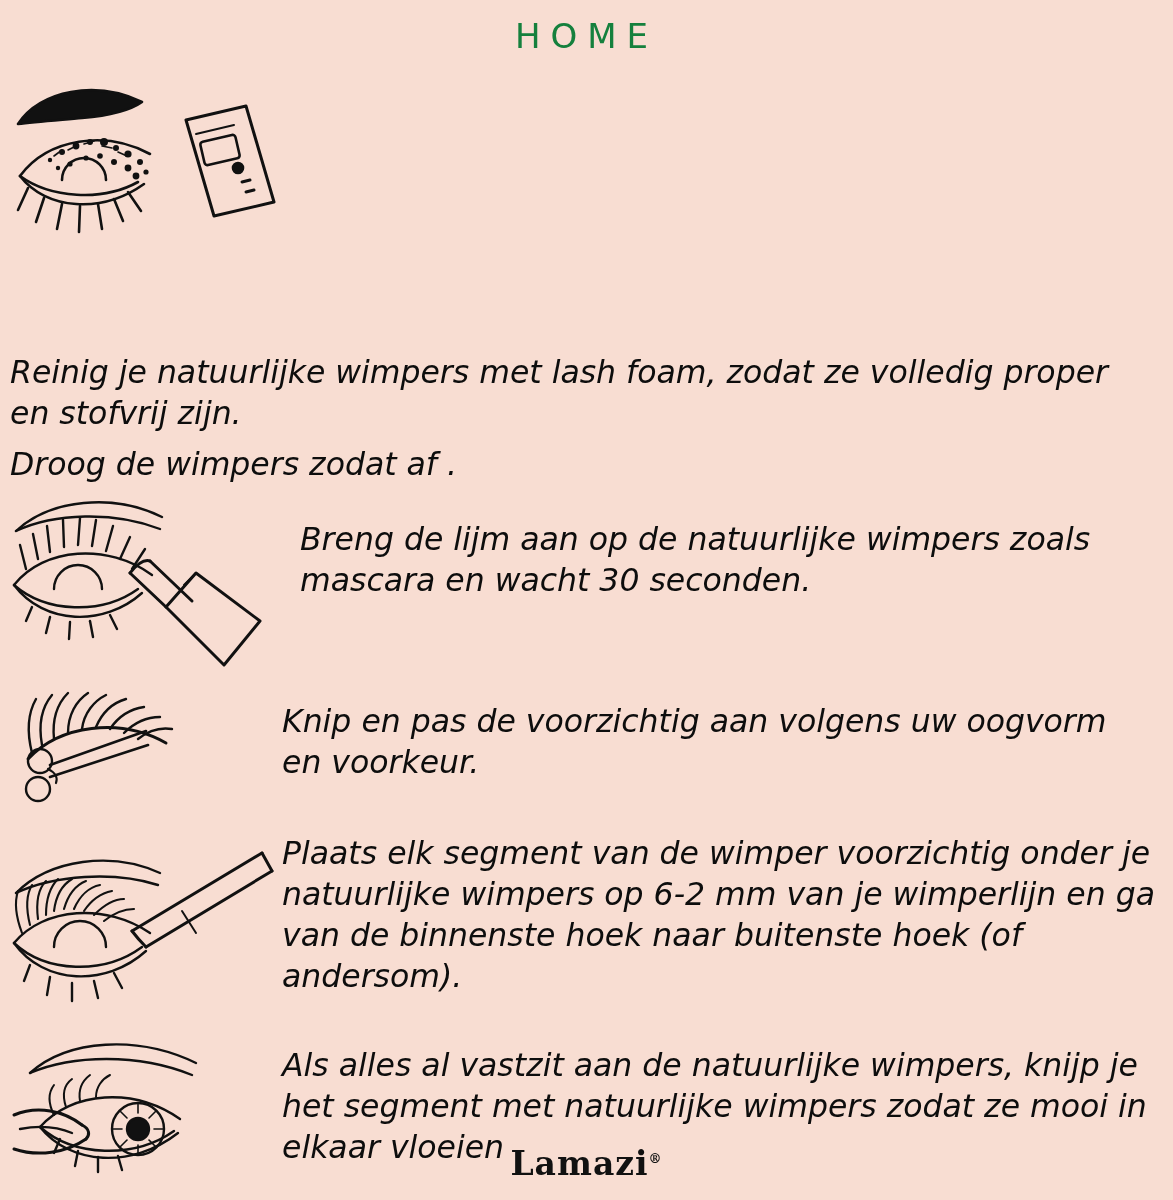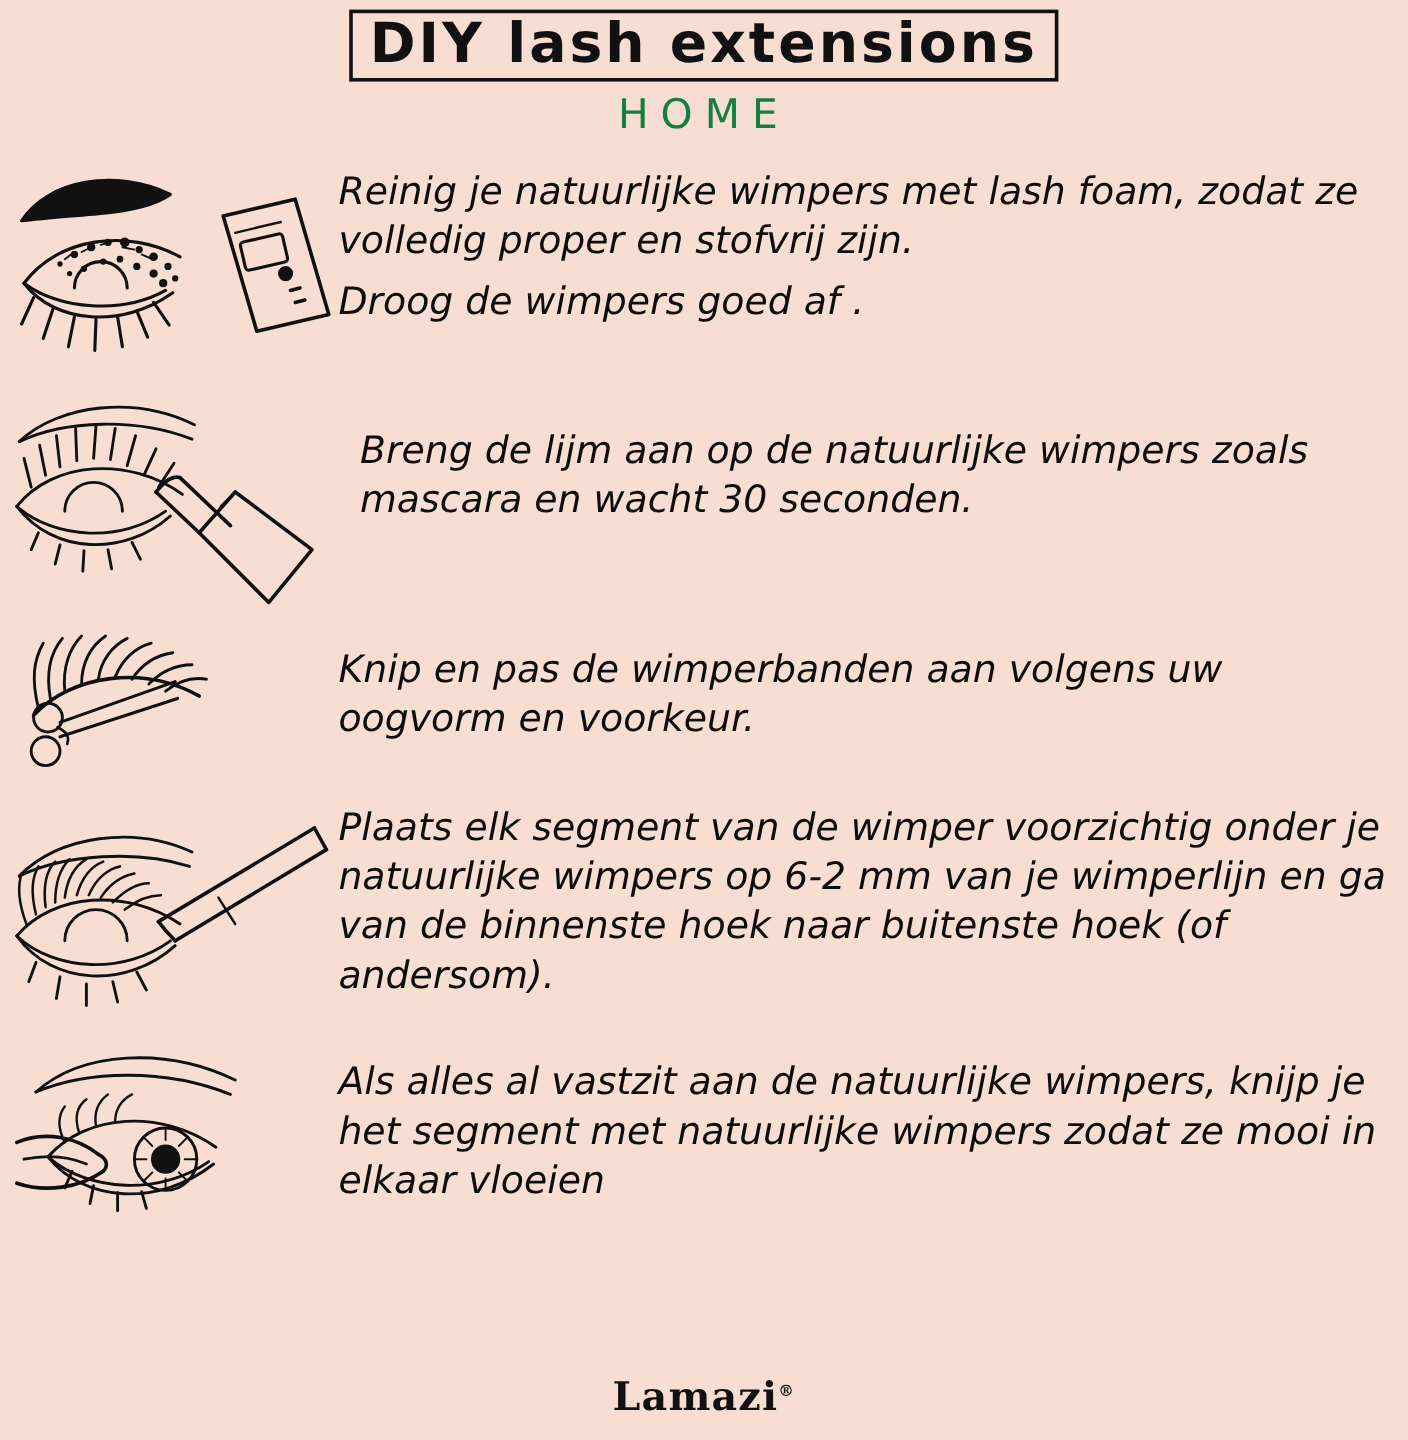--- a/index.html
+++ b/index.html
@@ -79,21 +79,21 @@
     letter-spacing: 0px;
   }
   .step-text p {
     margin: 0;
   }
   .step-text p + p {
     margin-top: 10px;
   }
 
   
-  .step-1 { margin-top: 4px; }
+  .step-1 { margin-top: 4px; flex-direction: column; }
   .step-1 .step-text { padding-top: 8px; }
   .step-2 { margin-top: 4px; justify-content: space-between; }
   .step-2 .step-text { padding-left: 18px; padding-top: 30px; }
   .step-3 { margin-top: -6px; }
   .step-3 .step-illustration { height: 150px; }
   .step-3 .step-text { padding-top: 28px; }
   .step-4 { margin-top: 2px; }
   .step-4 .step-illustration { height: 210px; }
   .step-4 .step-text { padding-top: 8px; }
   .step-5 { margin-top: -6px; }
@@ -132,23 +132,20 @@
     padding-top: 2px;
     margin-top: 1px;
   }
 </style>
 </head>
 <body>
 
 <div class="page">
 
   <div class="header">
-    <div class="title-box">
-      <div class="title-text">DIY lash extensions</div>
-    </div>
     <div class="subtitle">HOME</div>
   </div>
 
   <div class="steps">
 
     <div class="step step-1">
       <div class="step-illustration">
         <svg width="272" height="190" viewBox="0 0 272 190" xmlns="http://www.w3.org/2000/svg">
           <g fill="none" stroke="#111" stroke-width="2.6" stroke-linecap="round" stroke-linejoin="round">
 
@@ -199,21 +196,21 @@
             <path d="M186 62 l38 -9" stroke-width="2"></path>
             <rect x="192" y="66" width="36" height="24" rx="3" transform="rotate(-13 210 78)"></rect>
             <circle cx="228" cy="96" r="5" fill="#111"></circle>
             <path d="M232 110 l8 -2" stroke-width="3"></path>
             <path d="M236 120 l8 -2" stroke-width="3"></path>
           </g>
         </svg>
       </div>
       <div class="step-text">
         <p>Reinig je natuurlijke wimpers met lash foam, zodat ze volledig proper en stofvrij zijn.</p>
-        <p>Droog de wimpers goed af .</p>
+        <p>Droog de wimpers zodat af .</p>
       </div>
     </div>
 
     <div class="step step-2">
       <div class="step-illustration">
         <svg width="272" height="190" viewBox="0 0 272 190" xmlns="http://www.w3.org/2000/svg">
           <g fill="none" stroke="#111" stroke-width="2.4" stroke-linecap="round" stroke-linejoin="round">
 
             <path d="M6 42 C40 10 104 4 152 28"></path>
             <path d="M6 42 C44 24 104 22 150 40"></path>
@@ -272,21 +269,21 @@
 
             <path d="M40 92 L136 58" stroke-width="2.6"></path>
             <path d="M40 104 L138 72" stroke-width="2.6"></path>
             <circle cx="30" cy="88" r="12"></circle>
             <circle cx="28" cy="116" r="12"></circle>
             <path d="M38 96 C46 100 48 104 46 110" stroke-width="2.2"></path>
           </g>
         </svg>
       </div>
       <div class="step-text">
-        <p>Knip en pas de wimperbanden aan volgens uw oogvorm en voorkeur.</p>
+        <p>Knip en pas de voorzichtig aan volgens uw oogvorm en voorkeur.</p>
       </div>
     </div>
 
     <div class="step step-4">
       <div class="step-illustration">
         <svg width="272" height="210" viewBox="0 0 272 210" xmlns="http://www.w3.org/2000/svg">
           <g fill="none" stroke="#111" stroke-width="2.4" stroke-linecap="round" stroke-linejoin="round">
 
             <path d="M6 68 C40 34 102 26 150 48"></path>
             <path d="M6 68 C44 50 104 46 148 60"></path>

